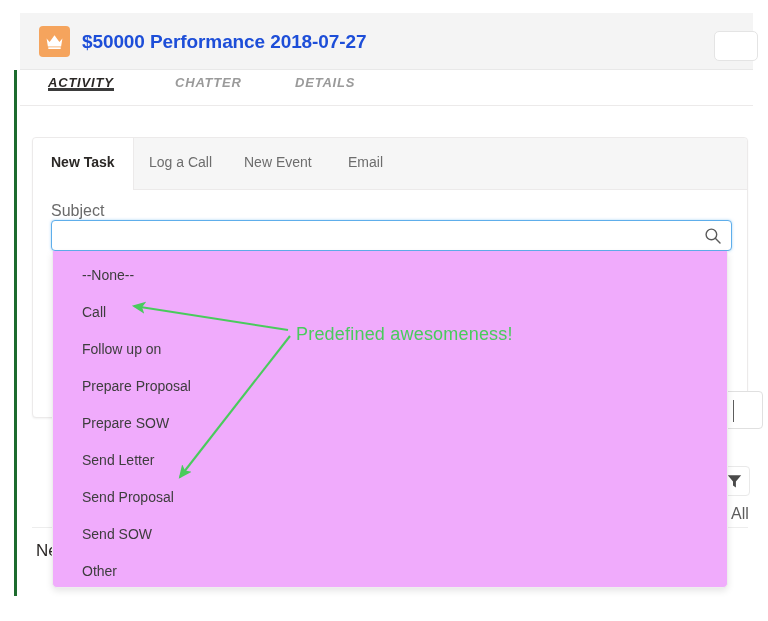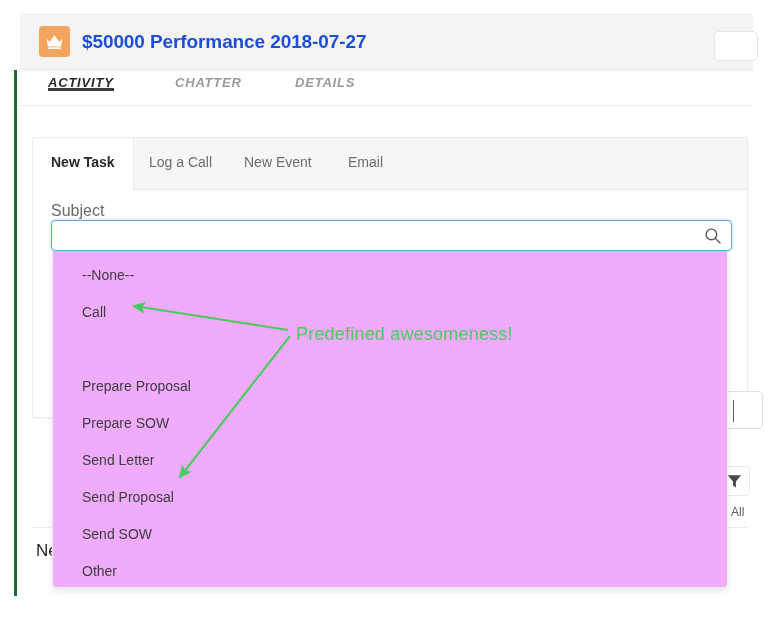--- a/index.html
+++ b/index.html
@@ -142,21 +142,21 @@
   .filter-btn {
     position: absolute; left: 718px; top: 466px;
     width: 32px; height: 30px;
     background: #ffffff;
     border: 1px solid #e9e9e9;
     border-radius: 4px;
   }
   .filter-btn svg { position: absolute; left: 8px; top: 7px; }
   .all-label {
     position: absolute; left: 731px; top: 505px;
-    font-size: 12px; color: #5c5c5c;
+    font-size: 16px; color: #5c5c5c;
   }
   .right-divider {
     position: absolute; left: 729px; top: 530px;
     width: 1px; height: 60px; background: #ededed;
   }
 
   
   .lower-panel {
     position: absolute; left: 32px; top: 527px;
     width: 716px; height: 66px;
@@ -262,20 +262,21 @@
   </div>
   <div class="all-label">All</div>
   <div class="right-divider"></div>
 
   <div class="lower-panel"></div>
   <div class="next-text">Ne</div>
 
   <div class="dropdown">
     <div class="dd-item" style="top:6px;">--None--</div>
     <div class="dd-item" style="top:43px;">Call</div>
+    <div class="dd-item" style="top:80px;">Follow up on</div>
     <div class="dd-item" style="top:117px;">Prepare Proposal</div>
     <div class="dd-item" style="top:154px;">Prepare SOW</div>
     <div class="dd-item" style="top:191px;">Send Letter</div>
     <div class="dd-item" style="top:228px;">Send Proposal</div>
     <div class="dd-item" style="top:265px;">Send SOW</div>
     <div class="dd-item" style="top:302px;">Other</div>
   </div>
 
   <svg class="annot-layer" viewBox="0 0 768 621">
     <defs>

